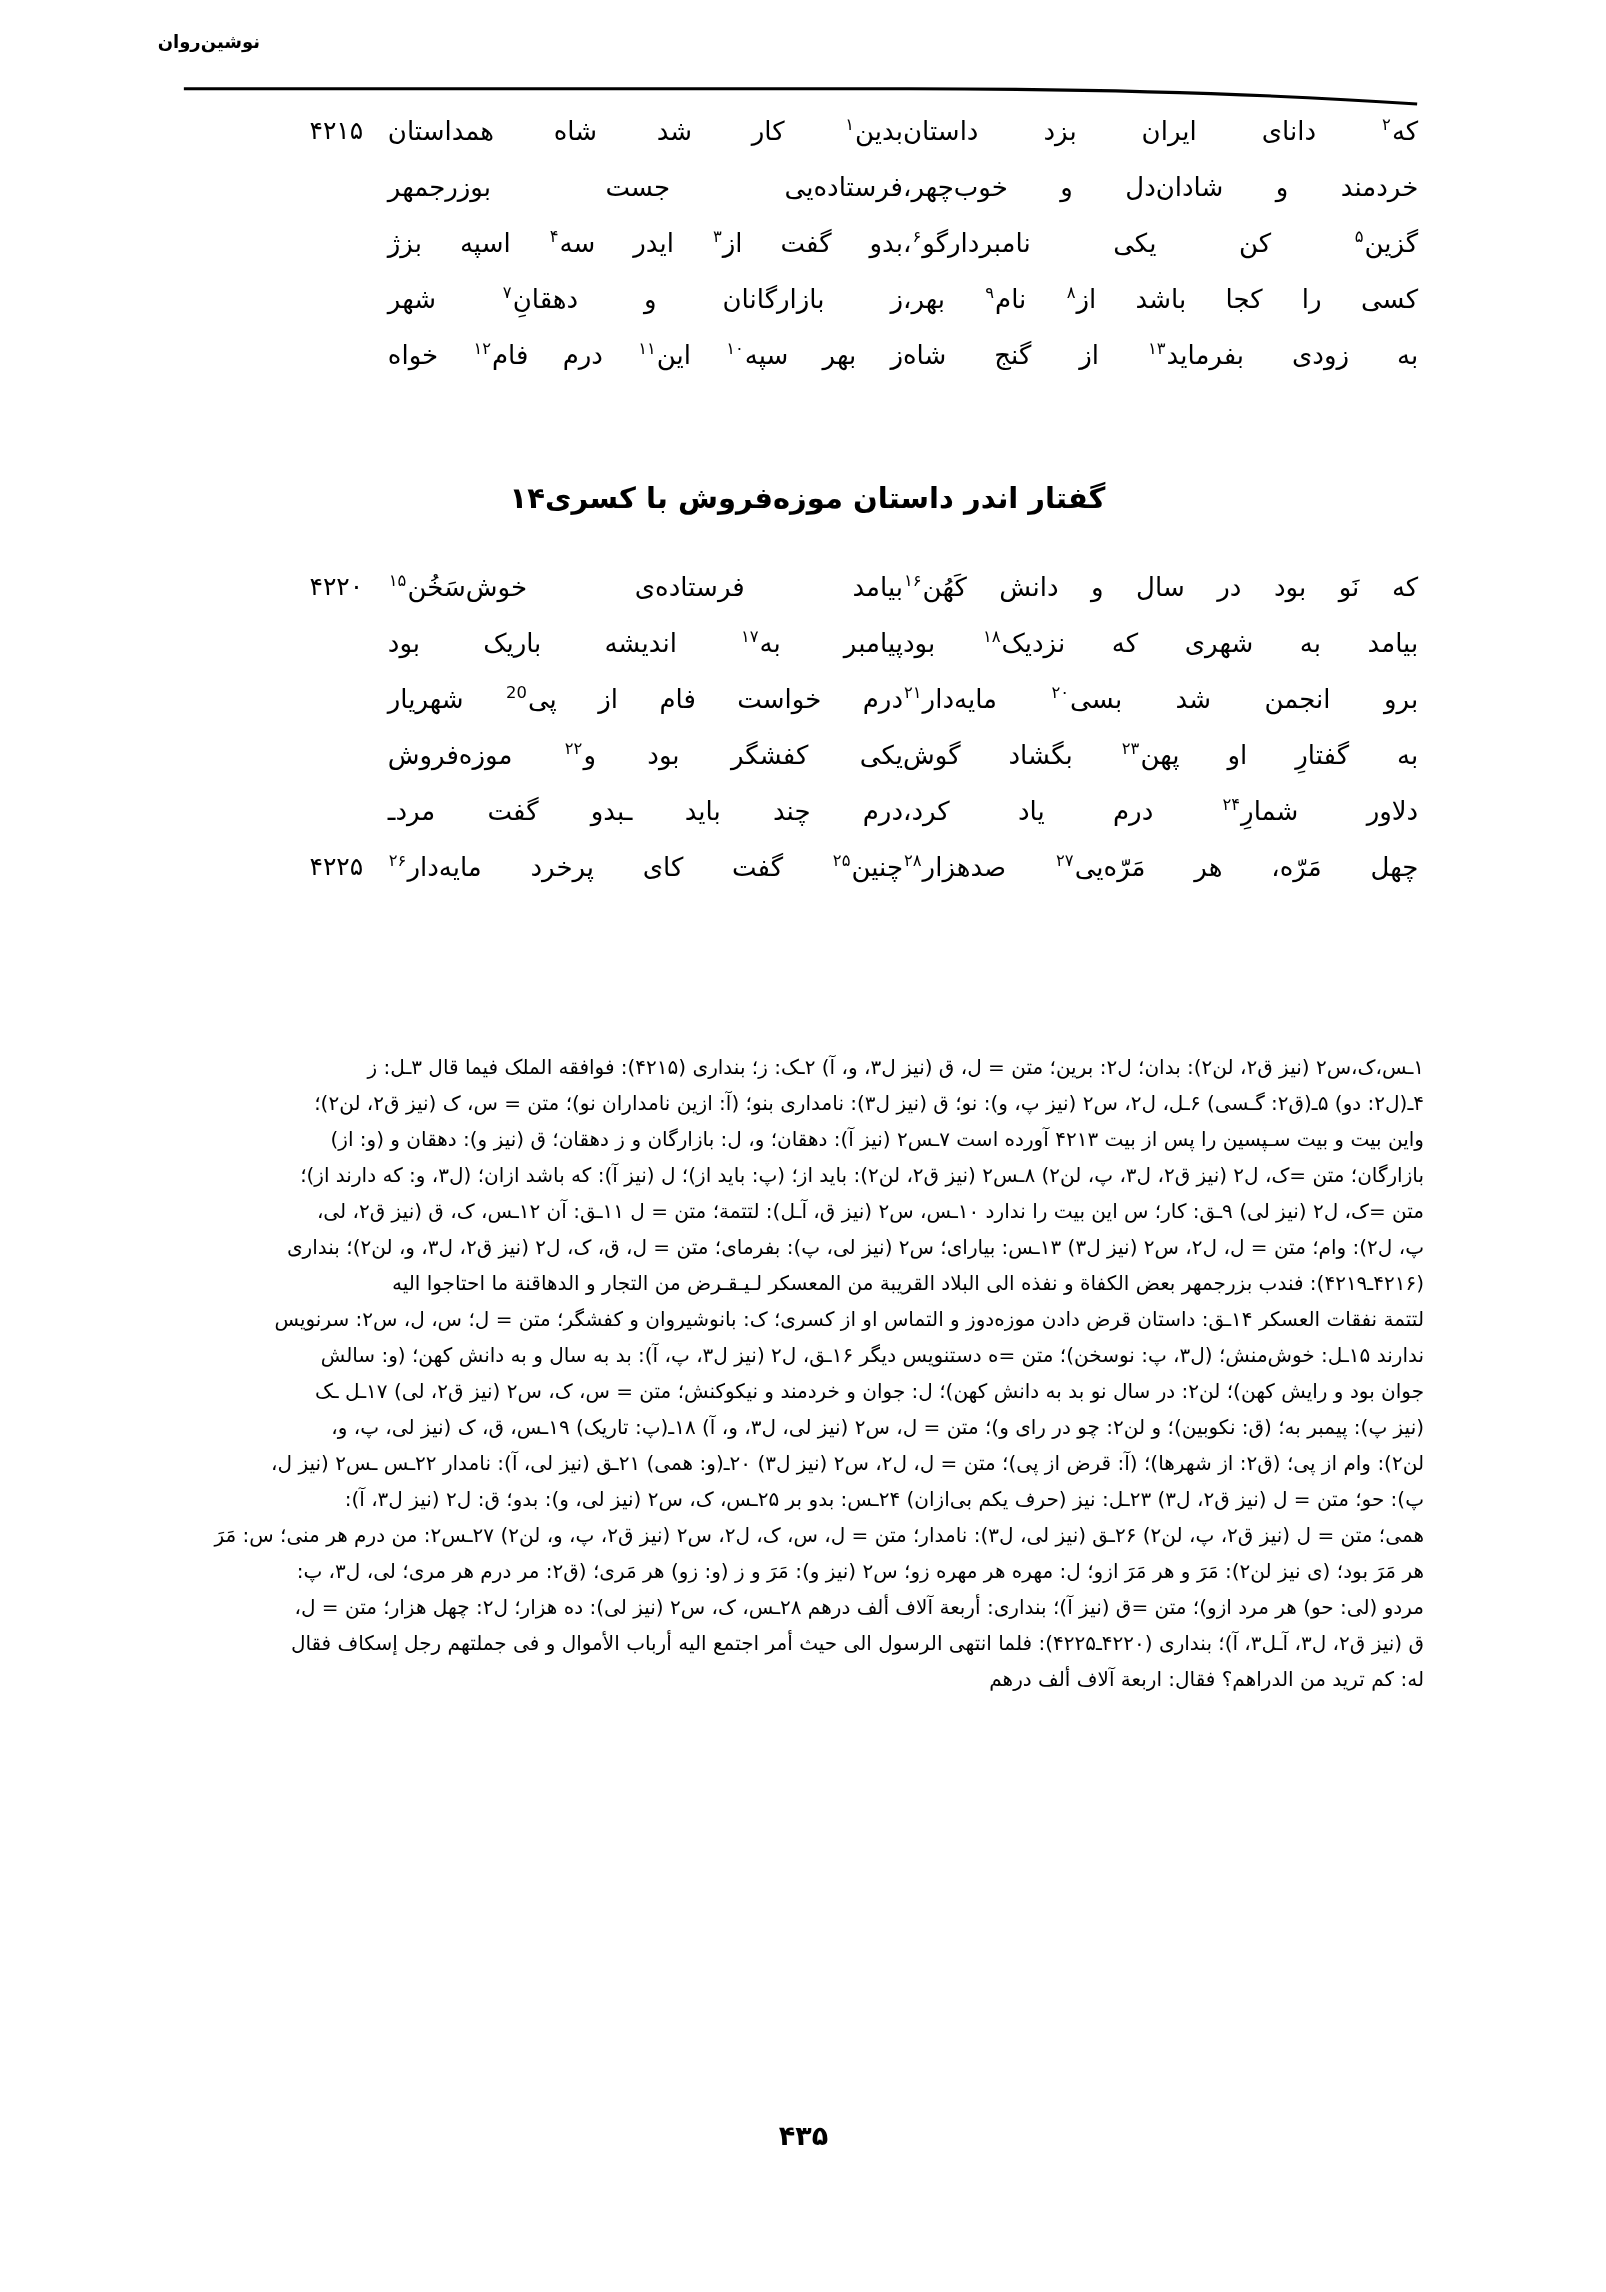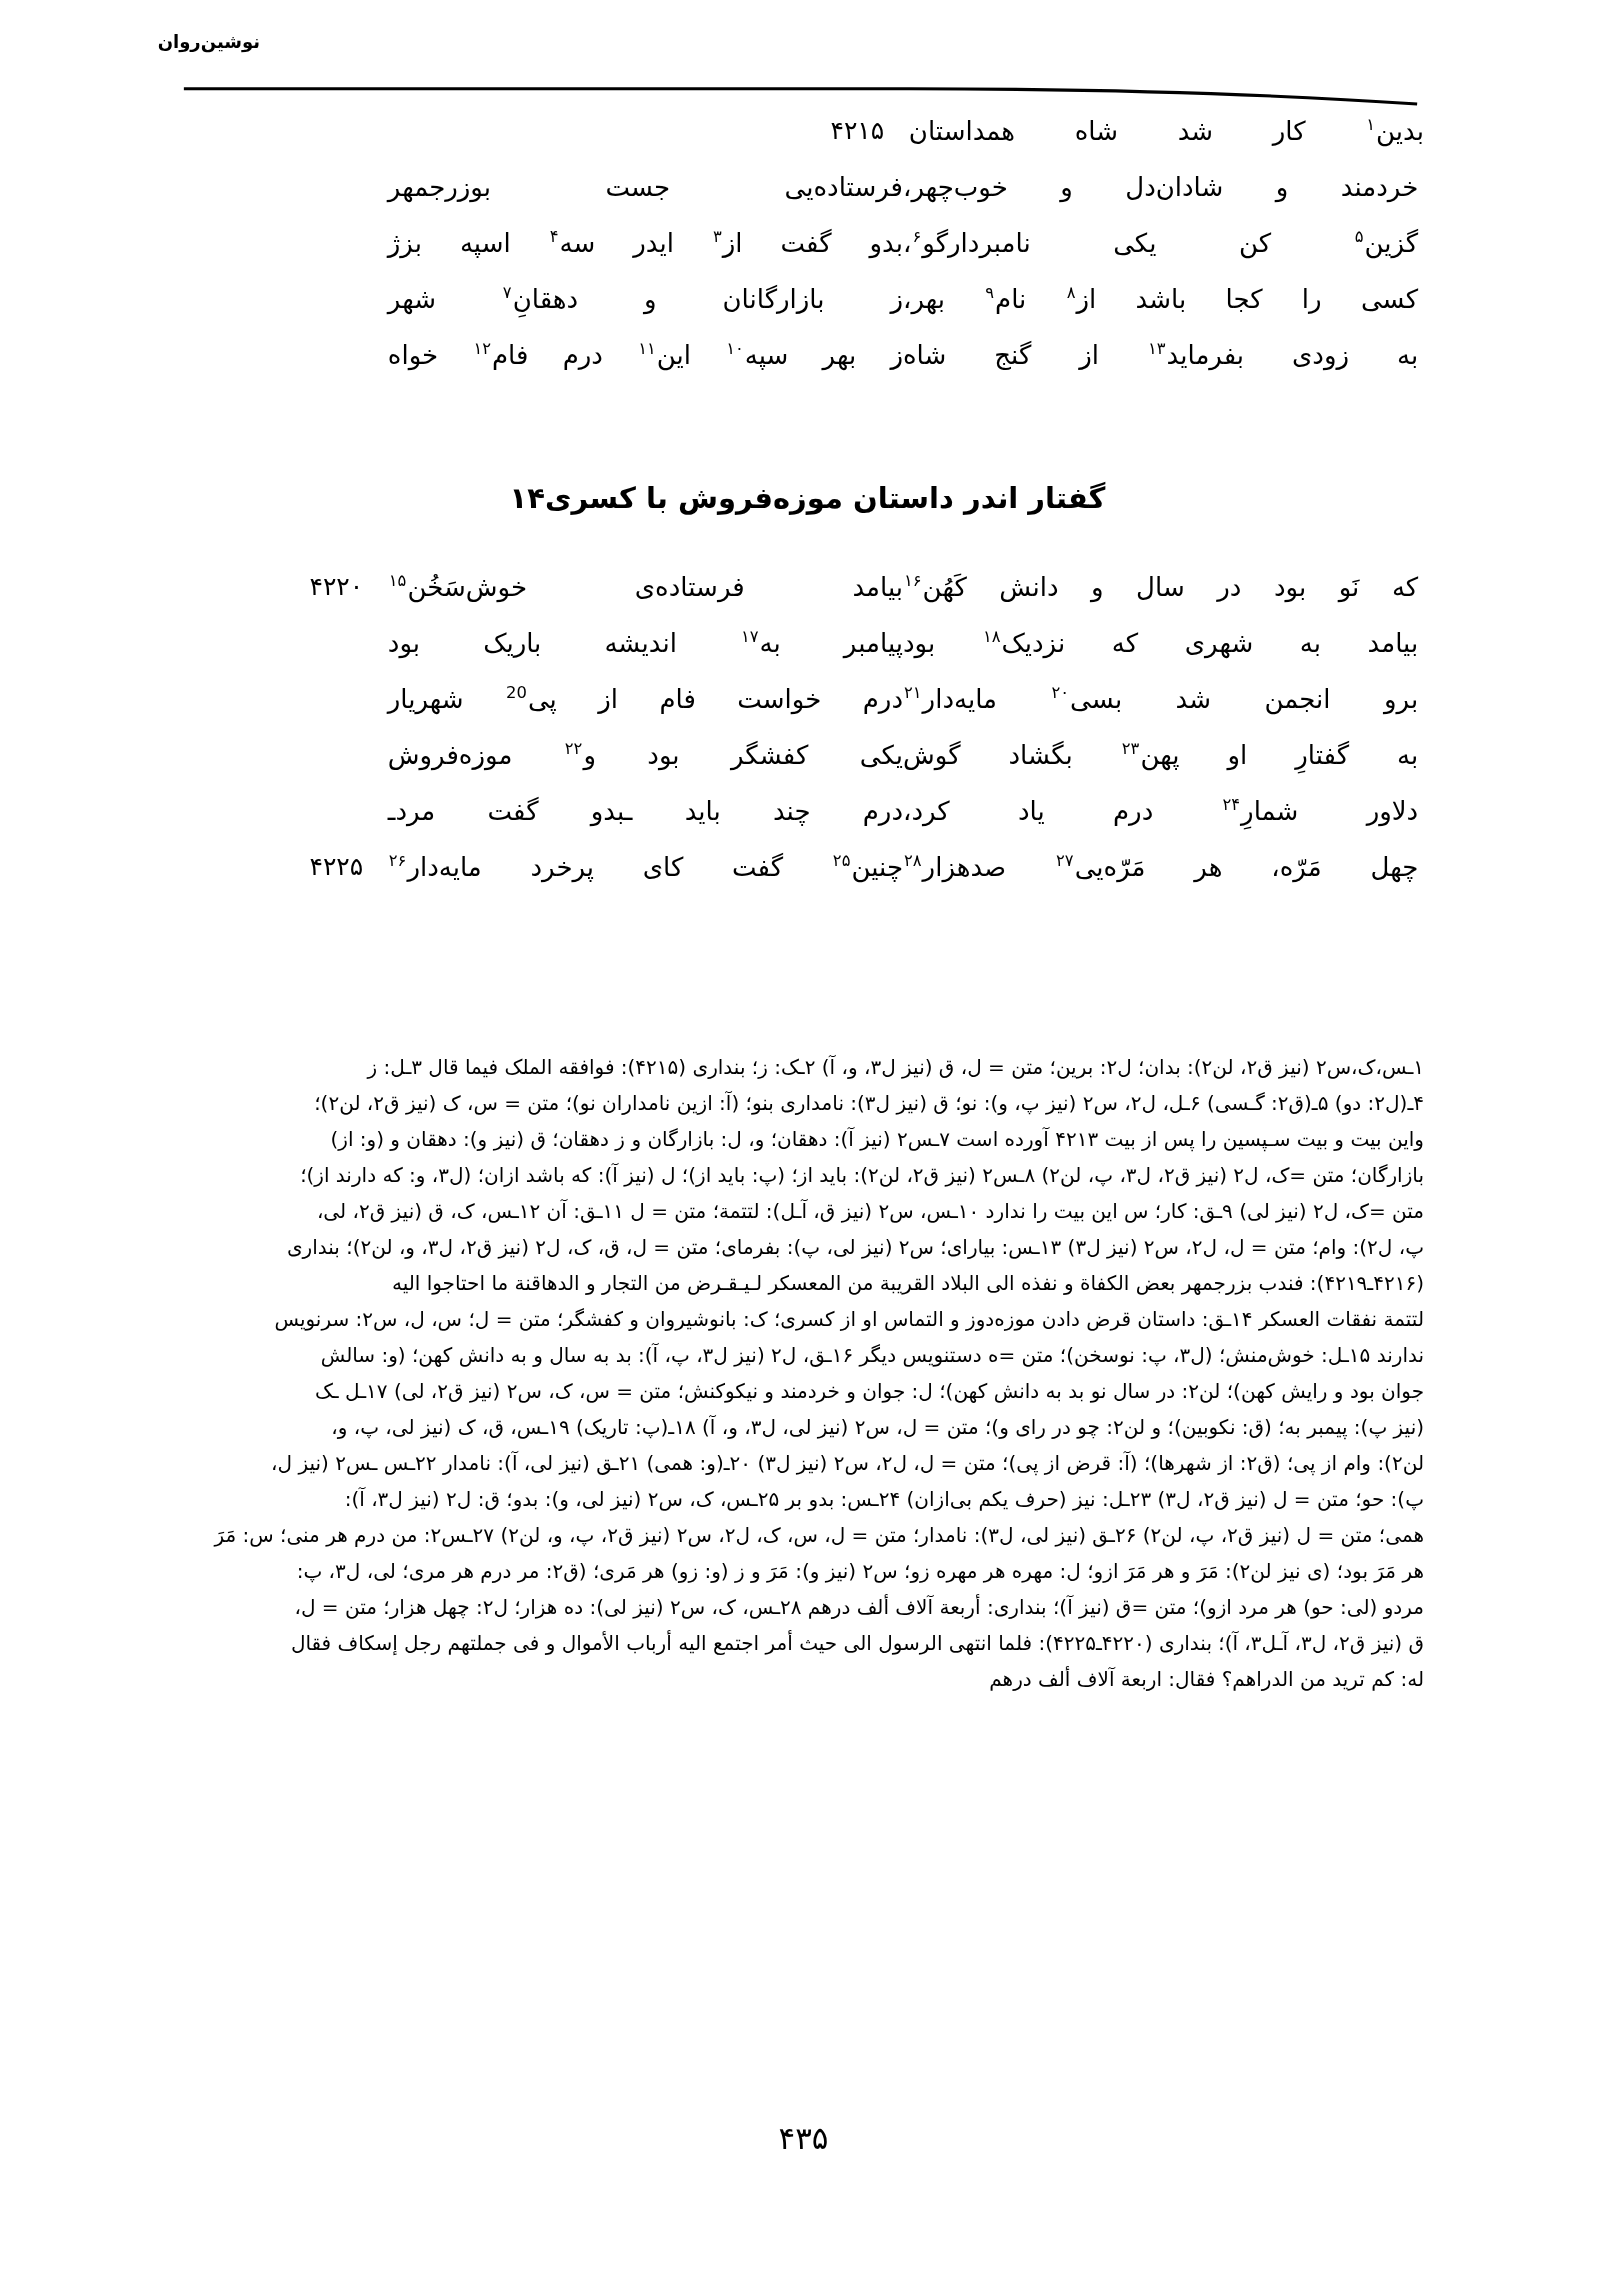--- a/index.html
+++ b/index.html
@@ -124,41 +124,42 @@
   }
   .app-line.ctr{text-align:center;}
 
   
   .folio{
     position:absolute;
     top:2120px;
     right:0;
     left:0;
     text-align:center;
-    font-size:31px;
-    font-weight:normal;
+    font-size:27px;
+    font-weight:bold;
   }
 </style>
 </head>
 <body>
 
 <div class="page">
 
   <div class="running-head">
     <div class="rh-text">نوشین‌روان</div>
   </div>
 
   <div class="head-rule">
     <svg width="1247" height="21" viewBox="0 0 1292 22" xmlns="http://www.w3.org/2000/svg" aria-hidden="true">
       <path d="M0 4 L760 4 Q1060 4 1292 20" stroke="#000" stroke-width="3.2" fill="none"></path>
     </svg>
   </div>
 
   <div class="verse-block" id="vb1" style="top:104px;">
       <div class="verse-line">
+        <div class="hemistich left">که<sup class="note">۲</sup> دانای ایران بزد داستان</div>
         <div class="hemistich right">بدین<sup class="note">۱</sup> کار شد شاه همداستان</div>
         <div class="vnum">۴۲۱۵</div>
       </div>
       <div class="verse-line">
         <div class="hemistich left">خردمند و شادان‌دل و خوب‌چهر،</div>
         <div class="hemistich right">فرستاده‌یی جست بوزرجمهر</div>
         <div class="vnum"></div>
       </div>
       <div class="verse-line">
         <div class="hemistich left">گزین<sup class="note">۵</sup> کن یکی نامبردارگو<sup class="note">۶</sup>،</div>

